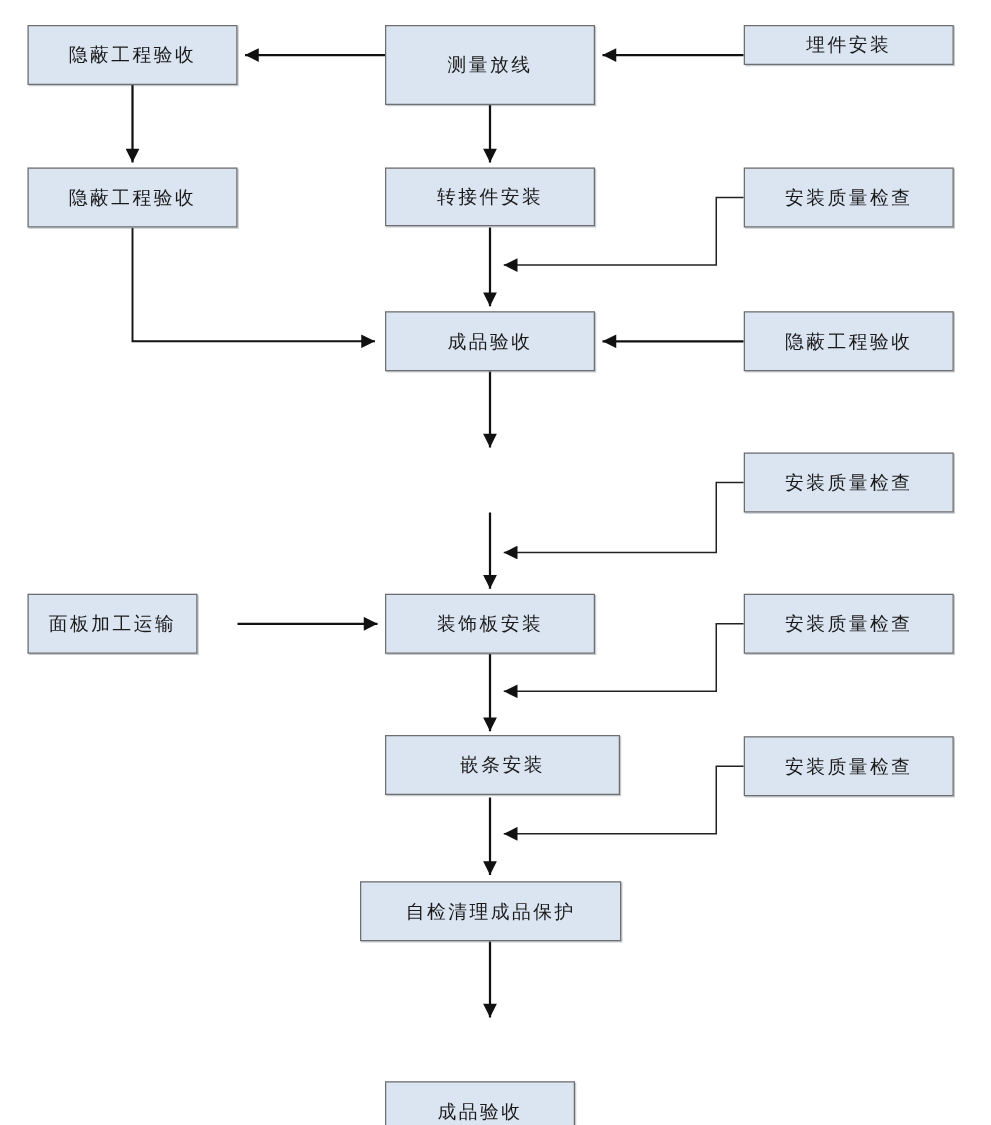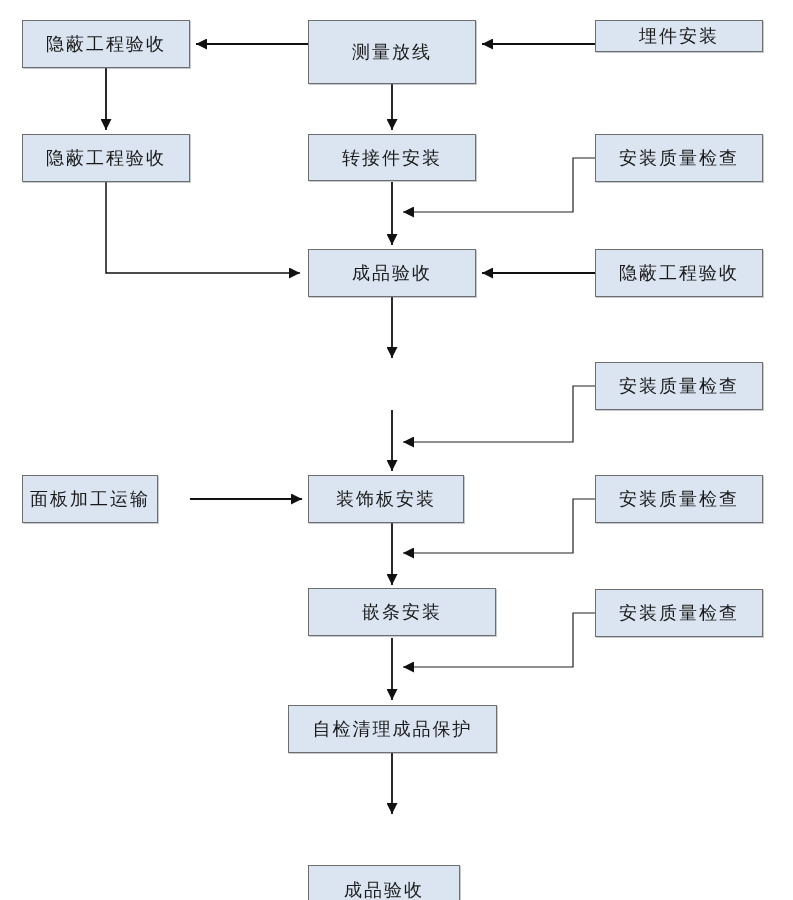--- a/index.html
+++ b/index.html
@@ -25,21 +25,21 @@
   }
   .node {
     position: absolute;
     box-sizing: border-box;
     background: var(--node-fill, #dbe5f1);
     border: 1px solid var(--node-border, #6e6e6e);
     box-shadow: 1px 1px 0 rgba(90, 100, 120, 0.35);
     display: flex;
     align-items: center;
     justify-content: center;
-    font-size: 18px;
+    font-size: 15px;
     letter-spacing: 2px;
     color: var(--text, #1a1a1a);
     white-space: nowrap;
   }
 </style>
 </head>
 <body>
 
 <div class="canvas">
 
@@ -80,21 +80,21 @@
   <div class="node" style="left:22px;  top:134px; width:168px; height:48px">隐蔽工程验收</div>
   <div class="node" style="left:308px; top:134px; width:168px; height:47px">转接件安装</div>
   <div class="node" style="left:595px; top:134px; width:168px; height:48px">安装质量检查</div>
 
   <div class="node" style="left:308px; top:249px; width:168px; height:48px">成品验收</div>
   <div class="node" style="left:595px; top:249px; width:168px; height:48px">隐蔽工程验收</div>
 
   <div class="node" style="left:595px; top:362px; width:168px; height:48px">安装质量检查</div>
 
   <div class="node" style="left:22px;  top:475px; width:136px; height:48px">面板加工运输</div>
-  <div class="node" style="left:308px; top:475px; width:156px; height:48px">装饰板安装</div>
+  <div class="node" style="left:308px; top:475px; width:168px; height:48px">装饰板安装</div>
   <div class="node" style="left:595px; top:475px; width:168px; height:48px">安装质量检查</div>
 
   <div class="node" style="left:308px; top:588px; width:188px; height:48px">嵌条安装</div>
   <div class="node" style="left:595px; top:589px; width:168px; height:48px">安装质量检查</div>
 
   <div class="node" style="left:288px; top:705px; width:209px; height:48px">自检清理成品保护</div>
 
   <div class="node" style="left:308px; top:865px; width:152px; height:49px">成品验收</div>
 
 </div>

